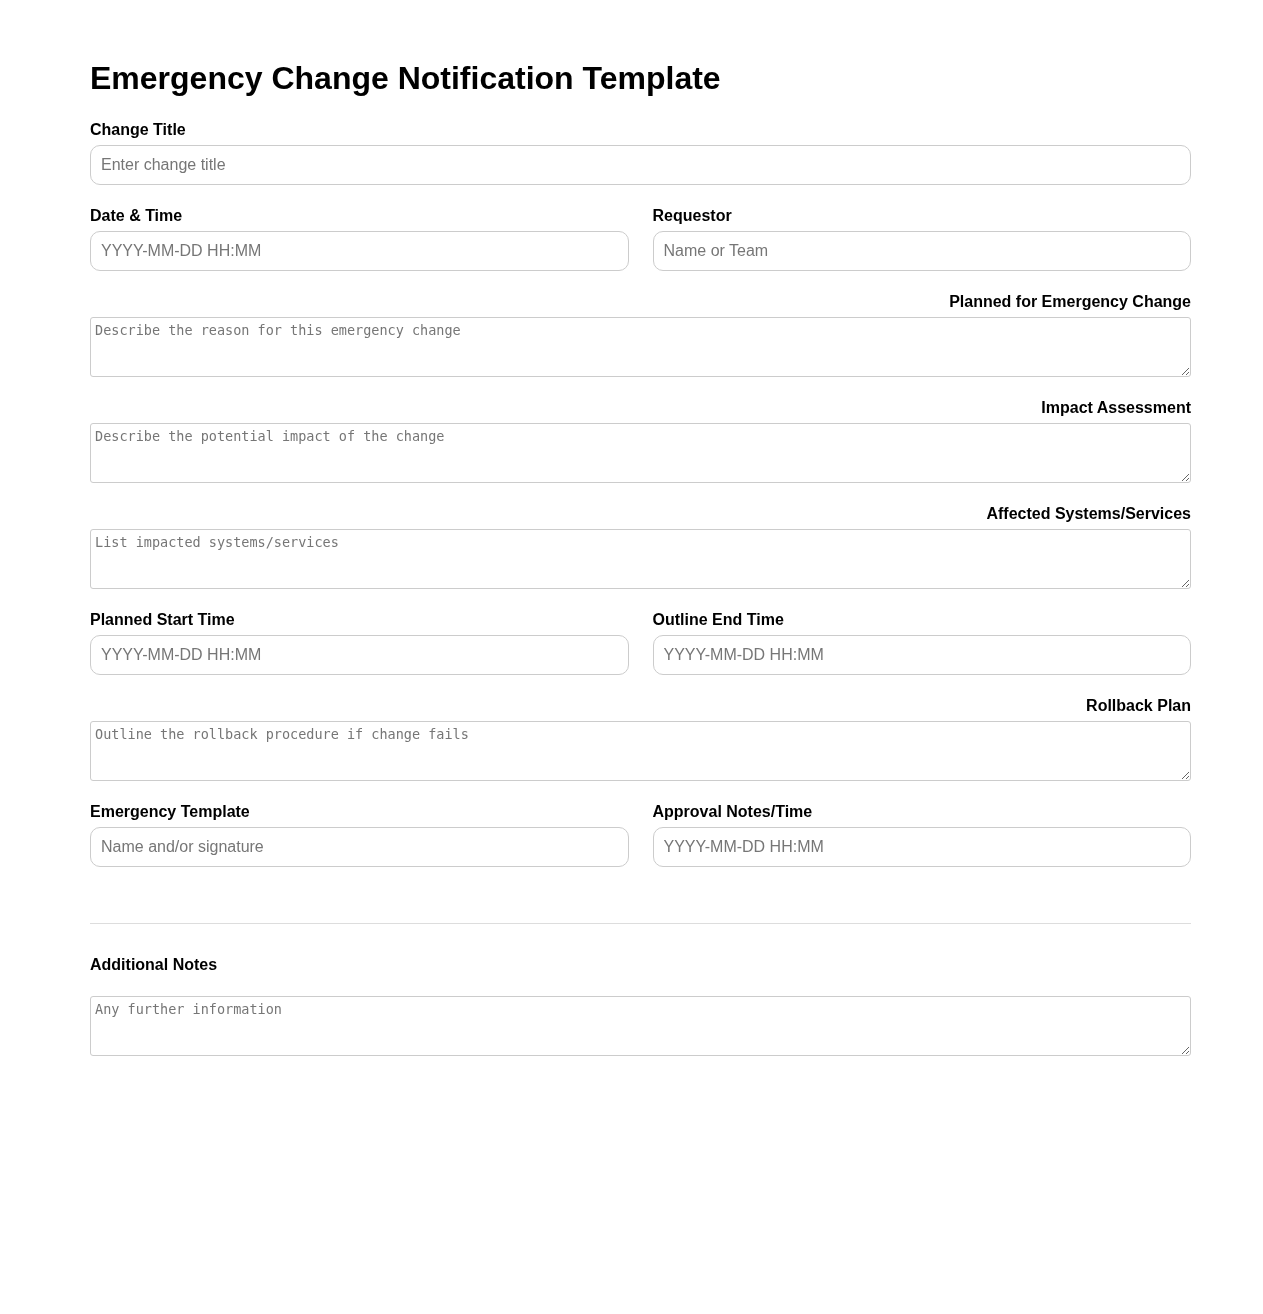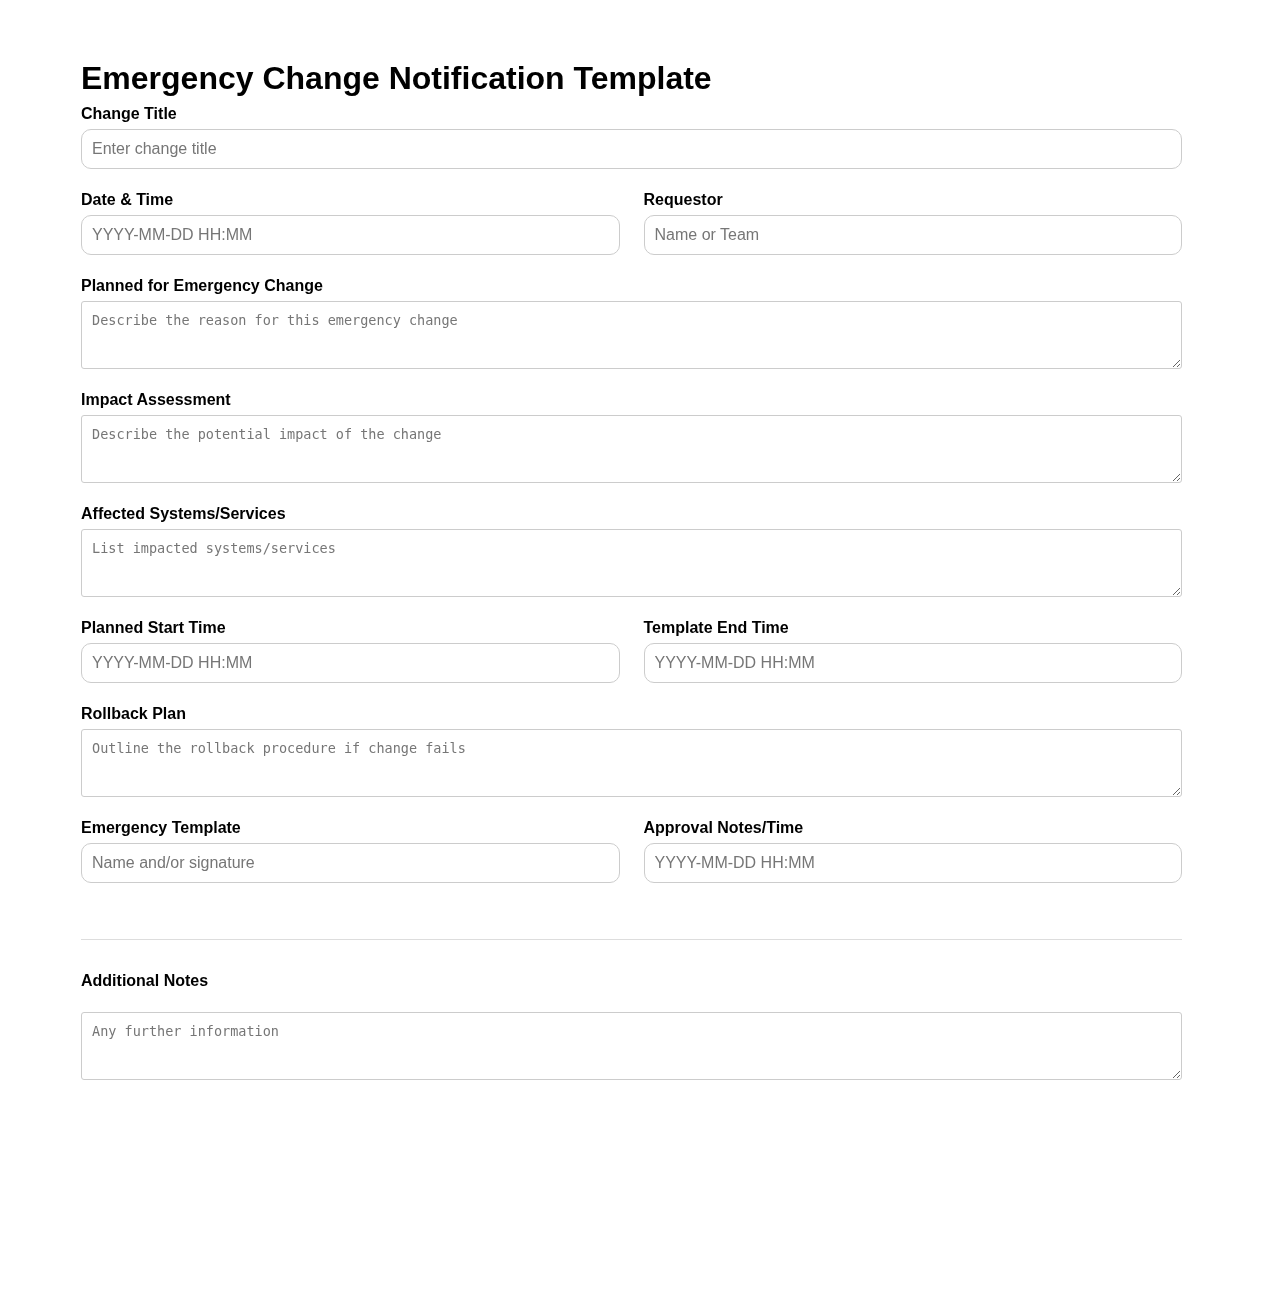--- a/index.html
+++ b/index.html
@@ -1,32 +1,32 @@
 <!DOCTYPE html>
 <html><head>
 <meta charset="utf-8">
 <style>
   html, body { margin: 0; padding: 0; background: #ffffff; }
   body { width: 1263px; height: 1314px; font-family: "Liberation Sans", sans-serif; color: #000; }
-  .wrap { position: absolute; left: 81px; top: 56px; width: 1101px; }
+  .wrap { position: absolute; left: 90px; top: 56px; width: 1101px; }
   h1 { margin: 0; font-size: 32px; font-weight: bold; line-height: 44px; height: 44px; }
   .field { display: flex; flex-direction: column; }
   label { font-size: 16px; font-weight: bold; line-height: 18px; height: 18px; margin-bottom: 6px; display:block; }
   input, textarea {
     box-sizing: border-box; width: 100%; border: 1px solid #cccccc; border-radius: 3px;
     padding: 0 10px; background: #fff; outline: none; margin: 0;
   }
   input { height: 40px; font-family: "Liberation Sans", sans-serif; font-size: 16px; color: #000; border-radius: 10px; }
   input::placeholder { color: #767676; }
-  textarea { height: 68px; padding: 10px; font-family: "DejaVu Sans Mono", "Liberation Mono", monospace; font-size: 13.5px; resize: vertical; color: #6d28d9; }
+  textarea { height: 60px; padding: 4px; font-family: "DejaVu Sans Mono", "Liberation Mono", monospace; font-size: 13.5px; resize: vertical; color: #6d28d9; }
   textarea::placeholder { color: #767676; }
   .row { display: flex; gap: 24px; }
   .row > .field { flex: 1; min-width: 0; }
-  .block { margin-top: 22px; }
-  .first { margin-top: 5px; }
+  .block { margin-top: 22px; align-items: flex-end; }
+  .first { margin-top: 21px; }
   hr { border: none; border-top: 1px solid #dddddd; margin: 0; }
 </style>
 </head>
 <body>
 
 <div class="wrap">
   <h1>Emergency Change Notification Template</h1>
 
   <div class="field first">
     <label>Change Title</label>
@@ -58,21 +58,21 @@
     <label>Affected Systems/Services</label>
     <textarea placeholder="List impacted systems/services" style=""></textarea>
   </div>
 
   <div class="row block">
     <div class="field">
       <label>Planned Start Time</label>
       <input type="text" placeholder="YYYY-MM-DD HH:MM" style="">
     </div>
     <div class="field">
-      <label>Template End Time</label>
+      <label>Outline End Time</label>
       <input type="text" placeholder="YYYY-MM-DD HH:MM" style="">
     </div>
   </div>
 
 
   <div class="field block">
     <label>Rollback Plan</label>
     <textarea placeholder="Outline the rollback procedure if change fails" style=""></textarea>
   </div>
 

